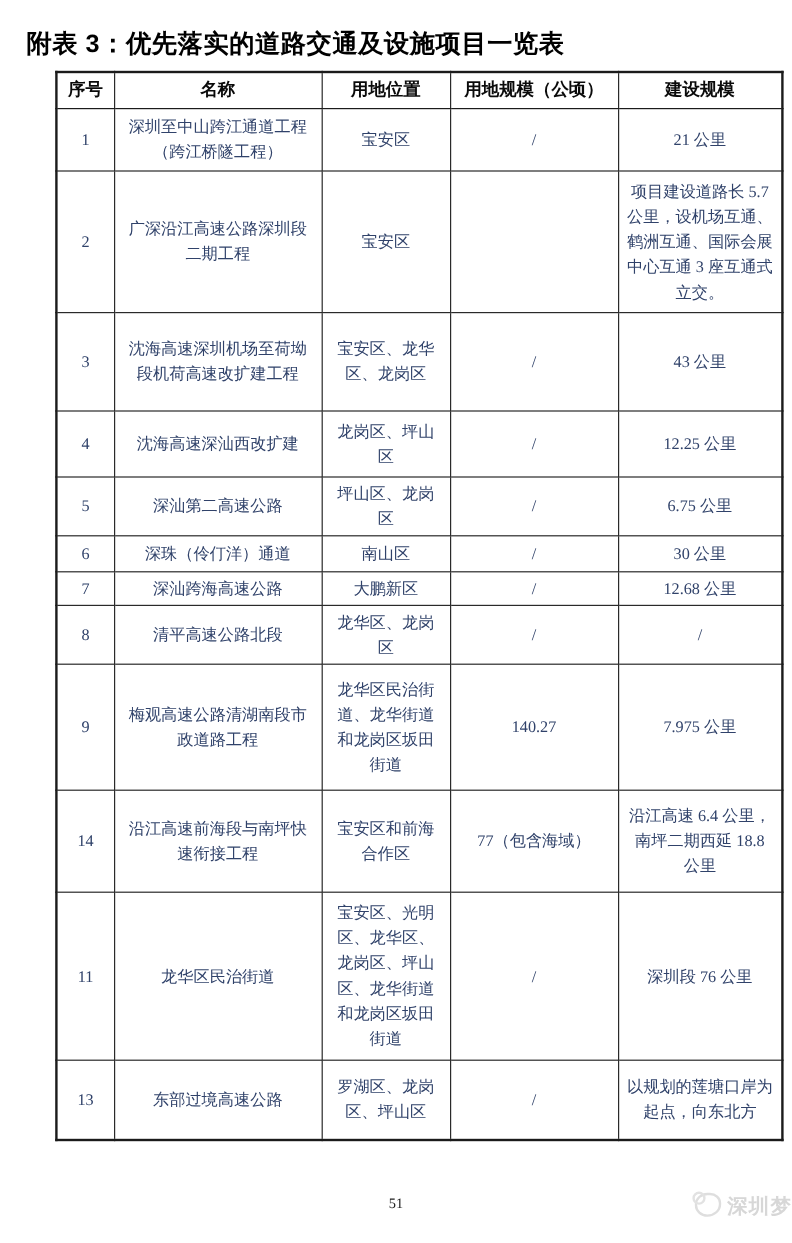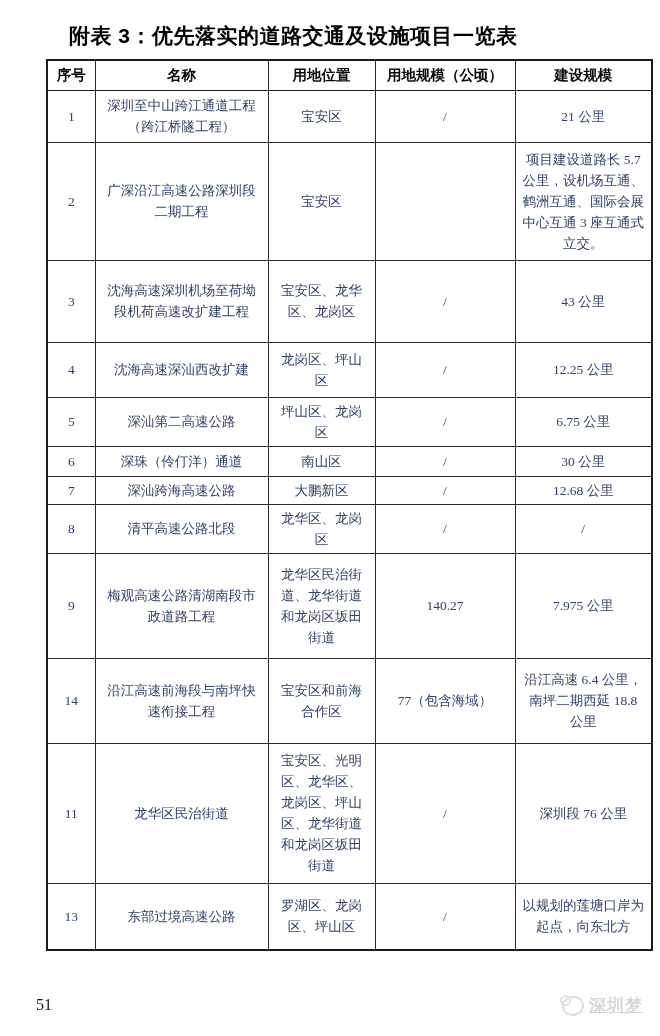--- a/index.html
+++ b/index.html
@@ -13,21 +13,20 @@
     overflow: hidden;
   }
   .doc-title {
     font-family: "Liberation Sans", "DejaVu Sans", sans-serif;
     font-weight: bold;
     font-size: 21px;
     color: #000000;
     letter-spacing: 0.5px;
     padding: 22px 0 0 22px;
     white-space: nowrap;
-    margin-left: 47px;
   }
   table.projects {
     border-collapse: collapse;
     table-layout: fixed;
     width: 605px;
     margin: 9px 0 0 46px;
     border: 2px solid #1b1b1b;
   }
   table.projects th, table.projects td {
     border: 1px solid #2a2a2a;
@@ -47,33 +46,32 @@
   }
   table.projects td {
     font-size: 13.5px;
     color: #30426a;
   }
   .footer-number {
     position: absolute;
     left: 0;
     right: 0;
     top: 996px;
-    font-size: 16px;
+    text-align: center;
+    font-size: 12px;
     color: #1a1a1a;
-    margin-left: 36px;
   }
   .watermark {
     position: absolute;
-    right: 17px;
+    right: 0;
     top: 994px;
     display: flex;
-    align-items: center;
+    align-items: flex-start;
     gap: 5px;
     color: #d7d7d7;
-    text-decoration: underline;
   }
   .wm-icon {
     width: 22px;
     height: 20px;
     border: 2px solid #dedede;
     border-radius: 50% 45% 55% 50%;
     position: relative;
     display: inline-block;
   }
   .wm-icon::before {

